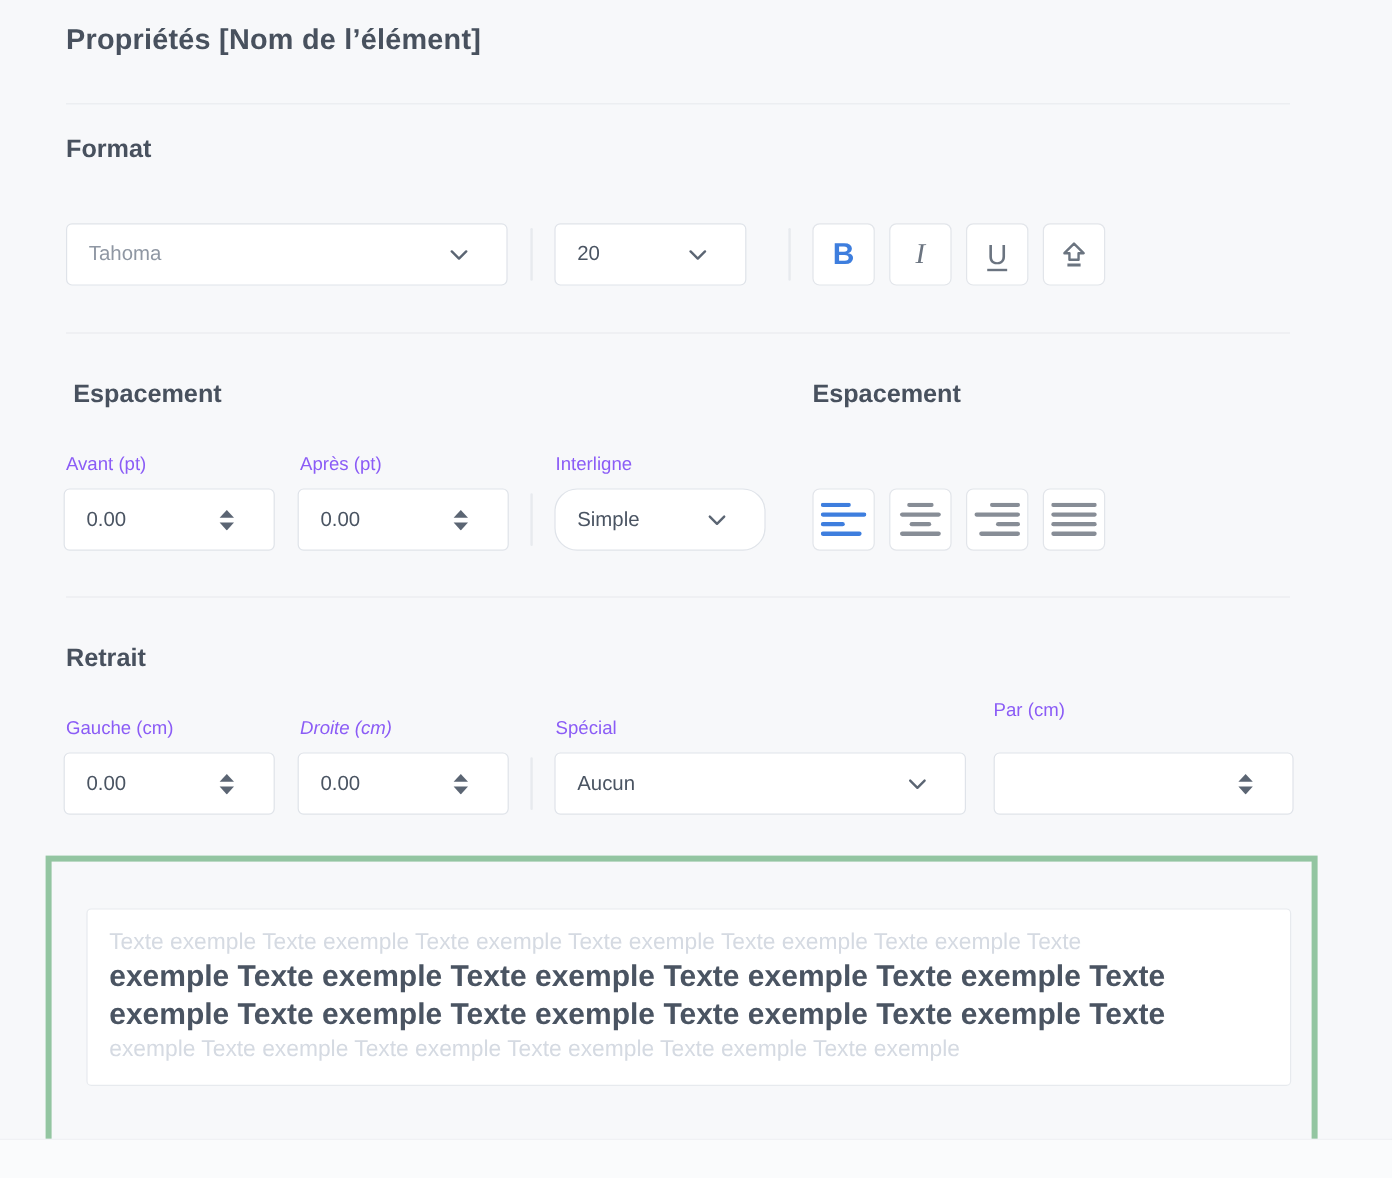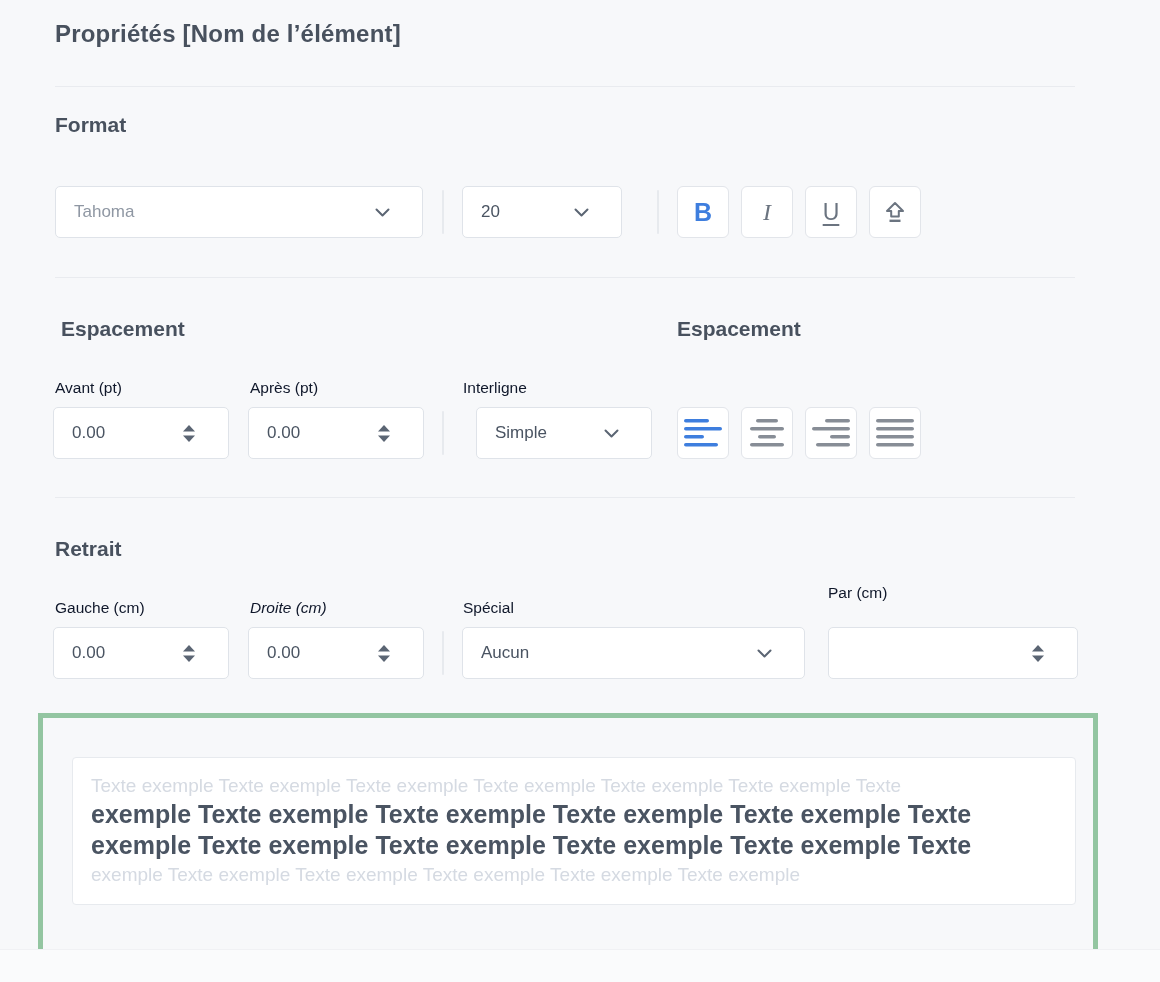--- a/index.html
+++ b/index.html
@@ -8,21 +8,21 @@
     background:#f7f8fa;
     font-family:"Liberation Sans","DejaVu Sans",sans-serif;
     color:#4a5462;
   }
   .abs{position:absolute;}
   .page-title{
     left:55px;top:20px;font-size:24px;font-weight:700;color:#48515e;letter-spacing:.2px;
   }
   .hdivider{height:1px;background:#e9ebef;left:55px;width:1020px;}
   .section-heading{font-size:21px;font-weight:700;color:#48515e;}
-  .field-label{font-size:15.5px;color:#0f172a;}
+  .field-label{font-size:15.5px;color:#8b5cf6;}
   .vdivider{width:2px;height:44px;background:#e7eaee;border-radius:1px;}
   .ctl{
     background:#fff;border:1px solid #dfe3e9;border-radius:5px;height:52px;
     box-sizing:border-box;display:flex;align-items:center;
     padding:0 32px 0 18px;font-size:17px;color:#4a5462;
   }
   .ctl .val{flex:1 1 auto;white-space:nowrap;overflow:hidden;}
   .ctl .muted{color:#8f97a3;}
   .icon-right{flex:0 0 auto;display:flex;align-items:center;margin-left:8px;}
   .tool-btn{
@@ -112,21 +112,21 @@
 <div class="abs ctl" style="left:248px;top:407px;width:176px;">
   <span class="val">0.00</span>
   <span class="icon-right">
     <svg width="14" height="17" viewBox="0 0 14 17">
         <path d="M7 0 L13 6.5 H1 Z" fill="#5b6573"></path>
         <path d="M7 17 L1 10.5 H13 Z" fill="#5b6573"></path>
       </svg>
   </span>
 </div>
 <div class="abs vdivider" style="left:442px;top:411px;"></div>
-<div class="abs ctl" style="left:476px;top:407px;width:176px;">
+<div class="abs ctl" style="left:462px;top:407px;width:176px;border-radius:19px;">
   <span class="val">Simple</span>
   <span class="icon-right">
     <svg width="15" height="9" viewBox="0 0 15 9">
         <path d="M1.5 1.5 L7.5 7.5 L13.5 1.5" fill="none" stroke="#5b6573" stroke-width="2" stroke-linecap="round" stroke-linejoin="round"></path>
       </svg>
   </span>
 </div>
 
 <button class="abs tool-btn" style="left:677px;top:407px;">
   <span style="display:flex;">

